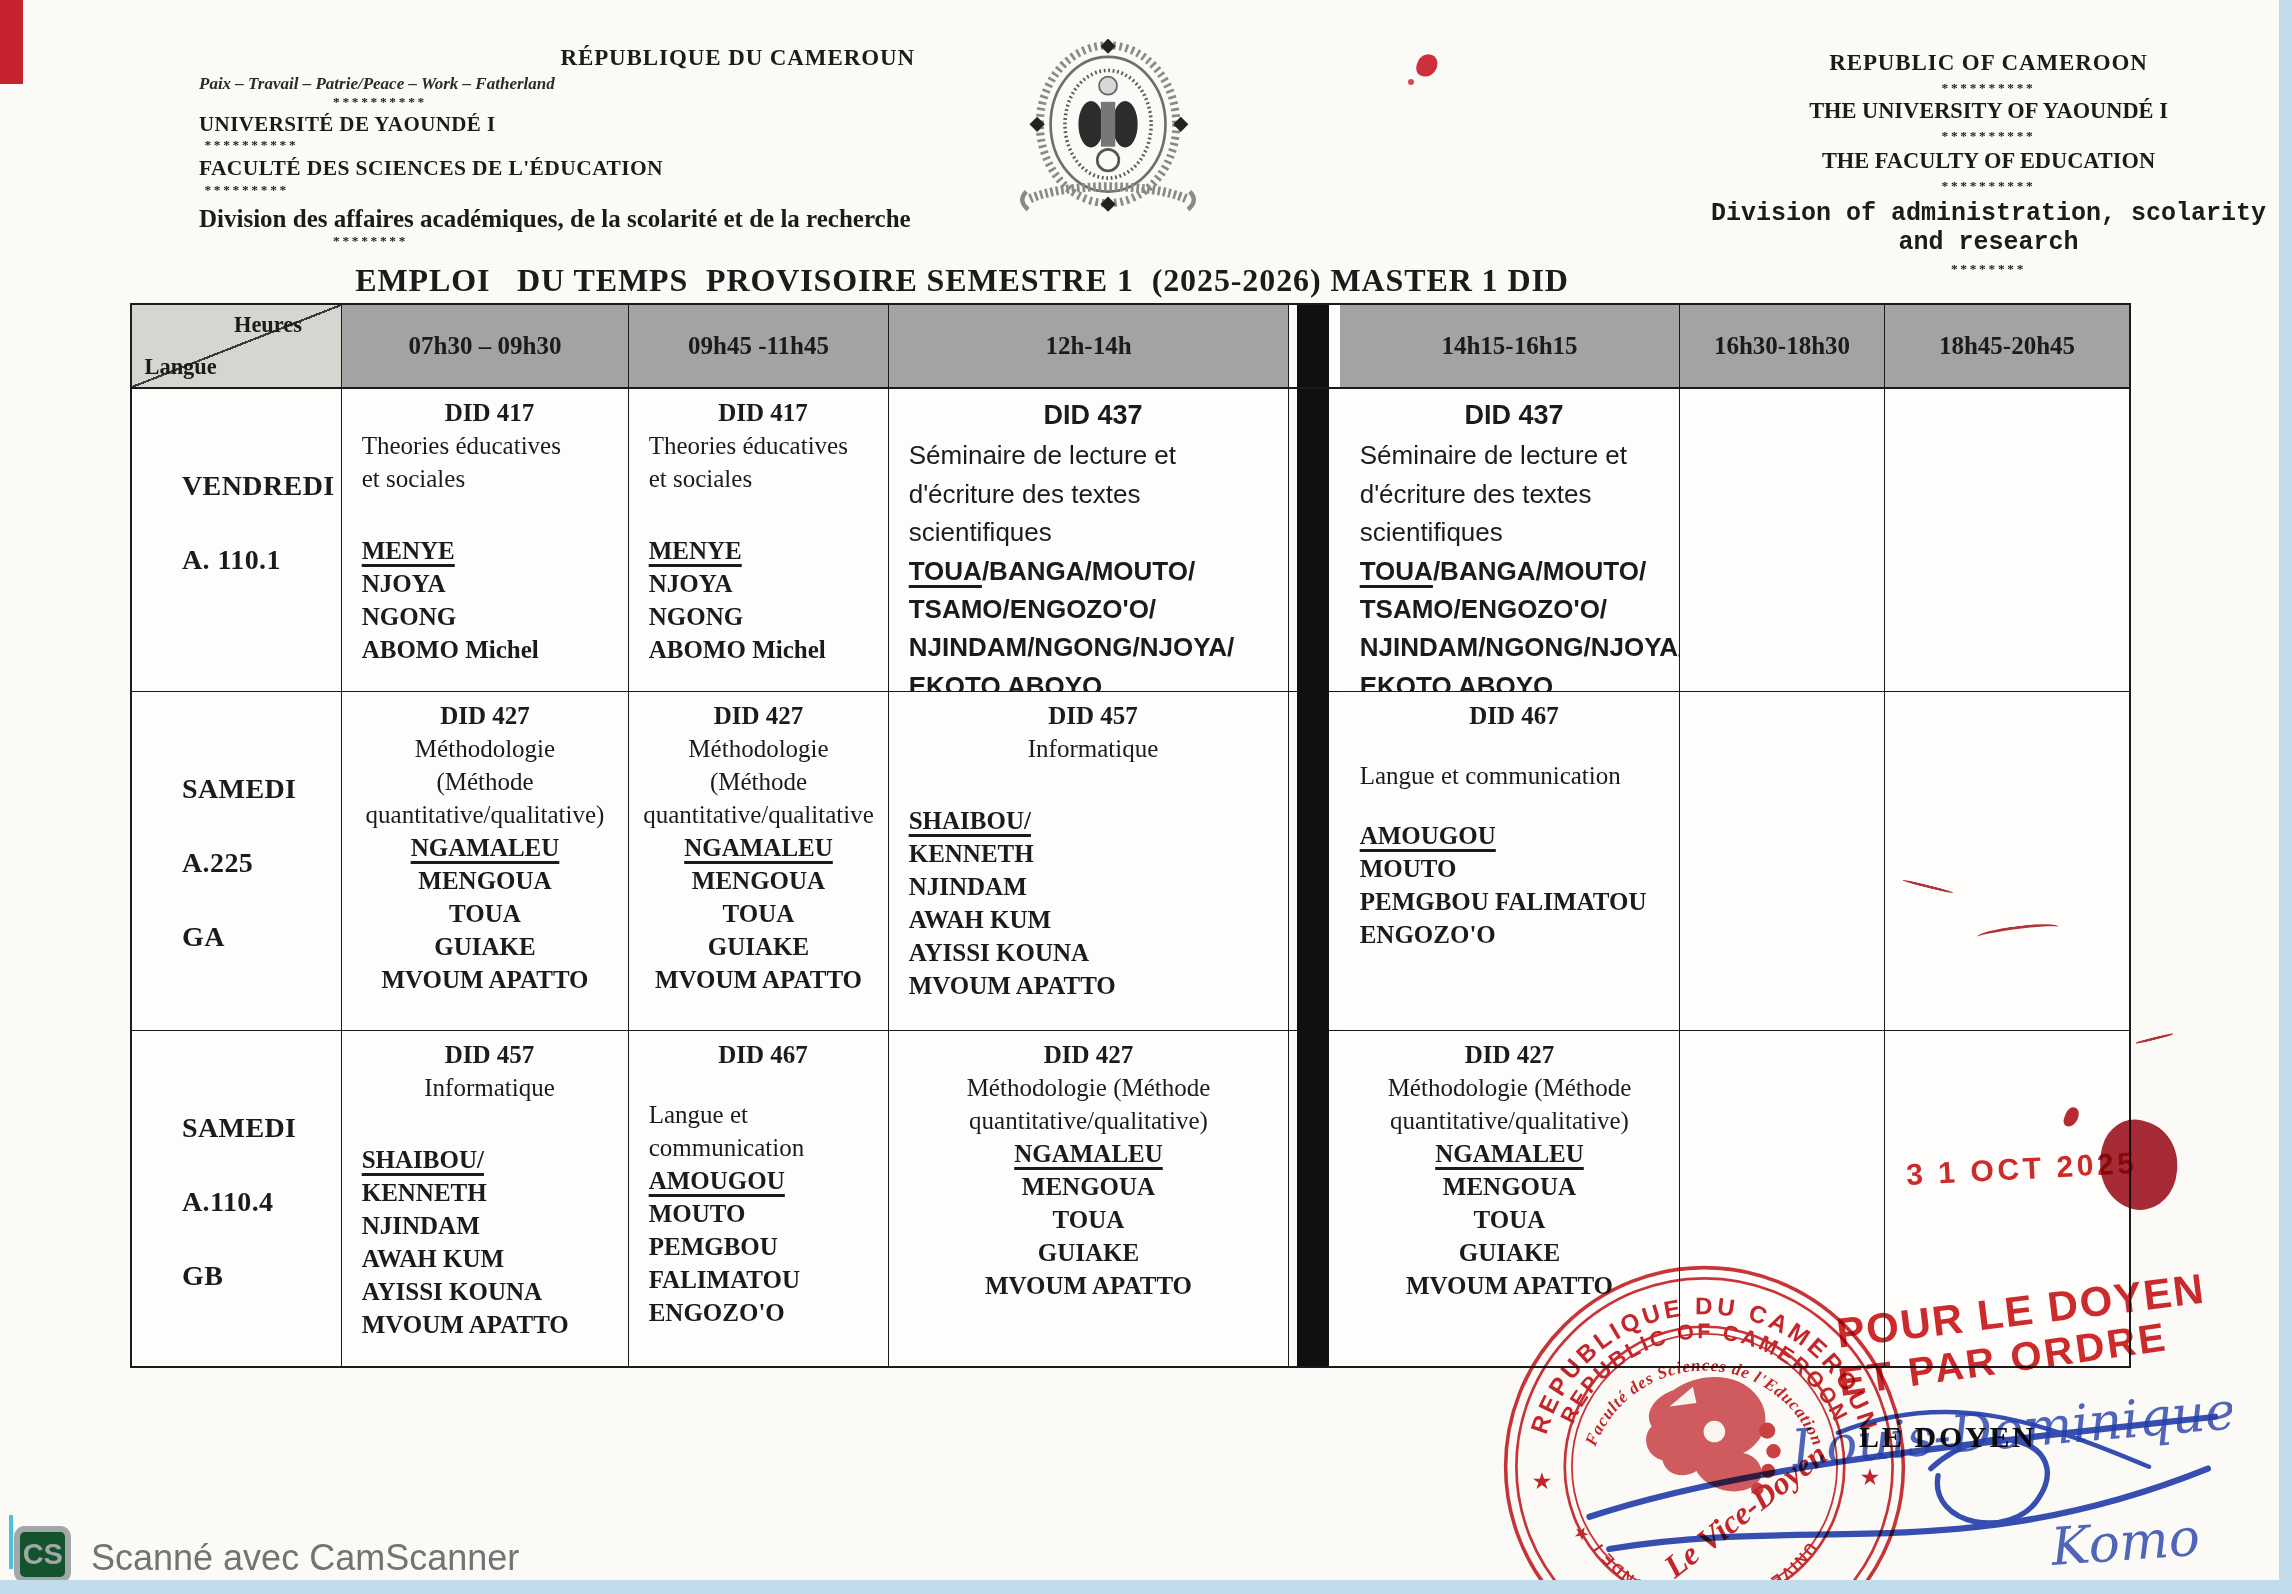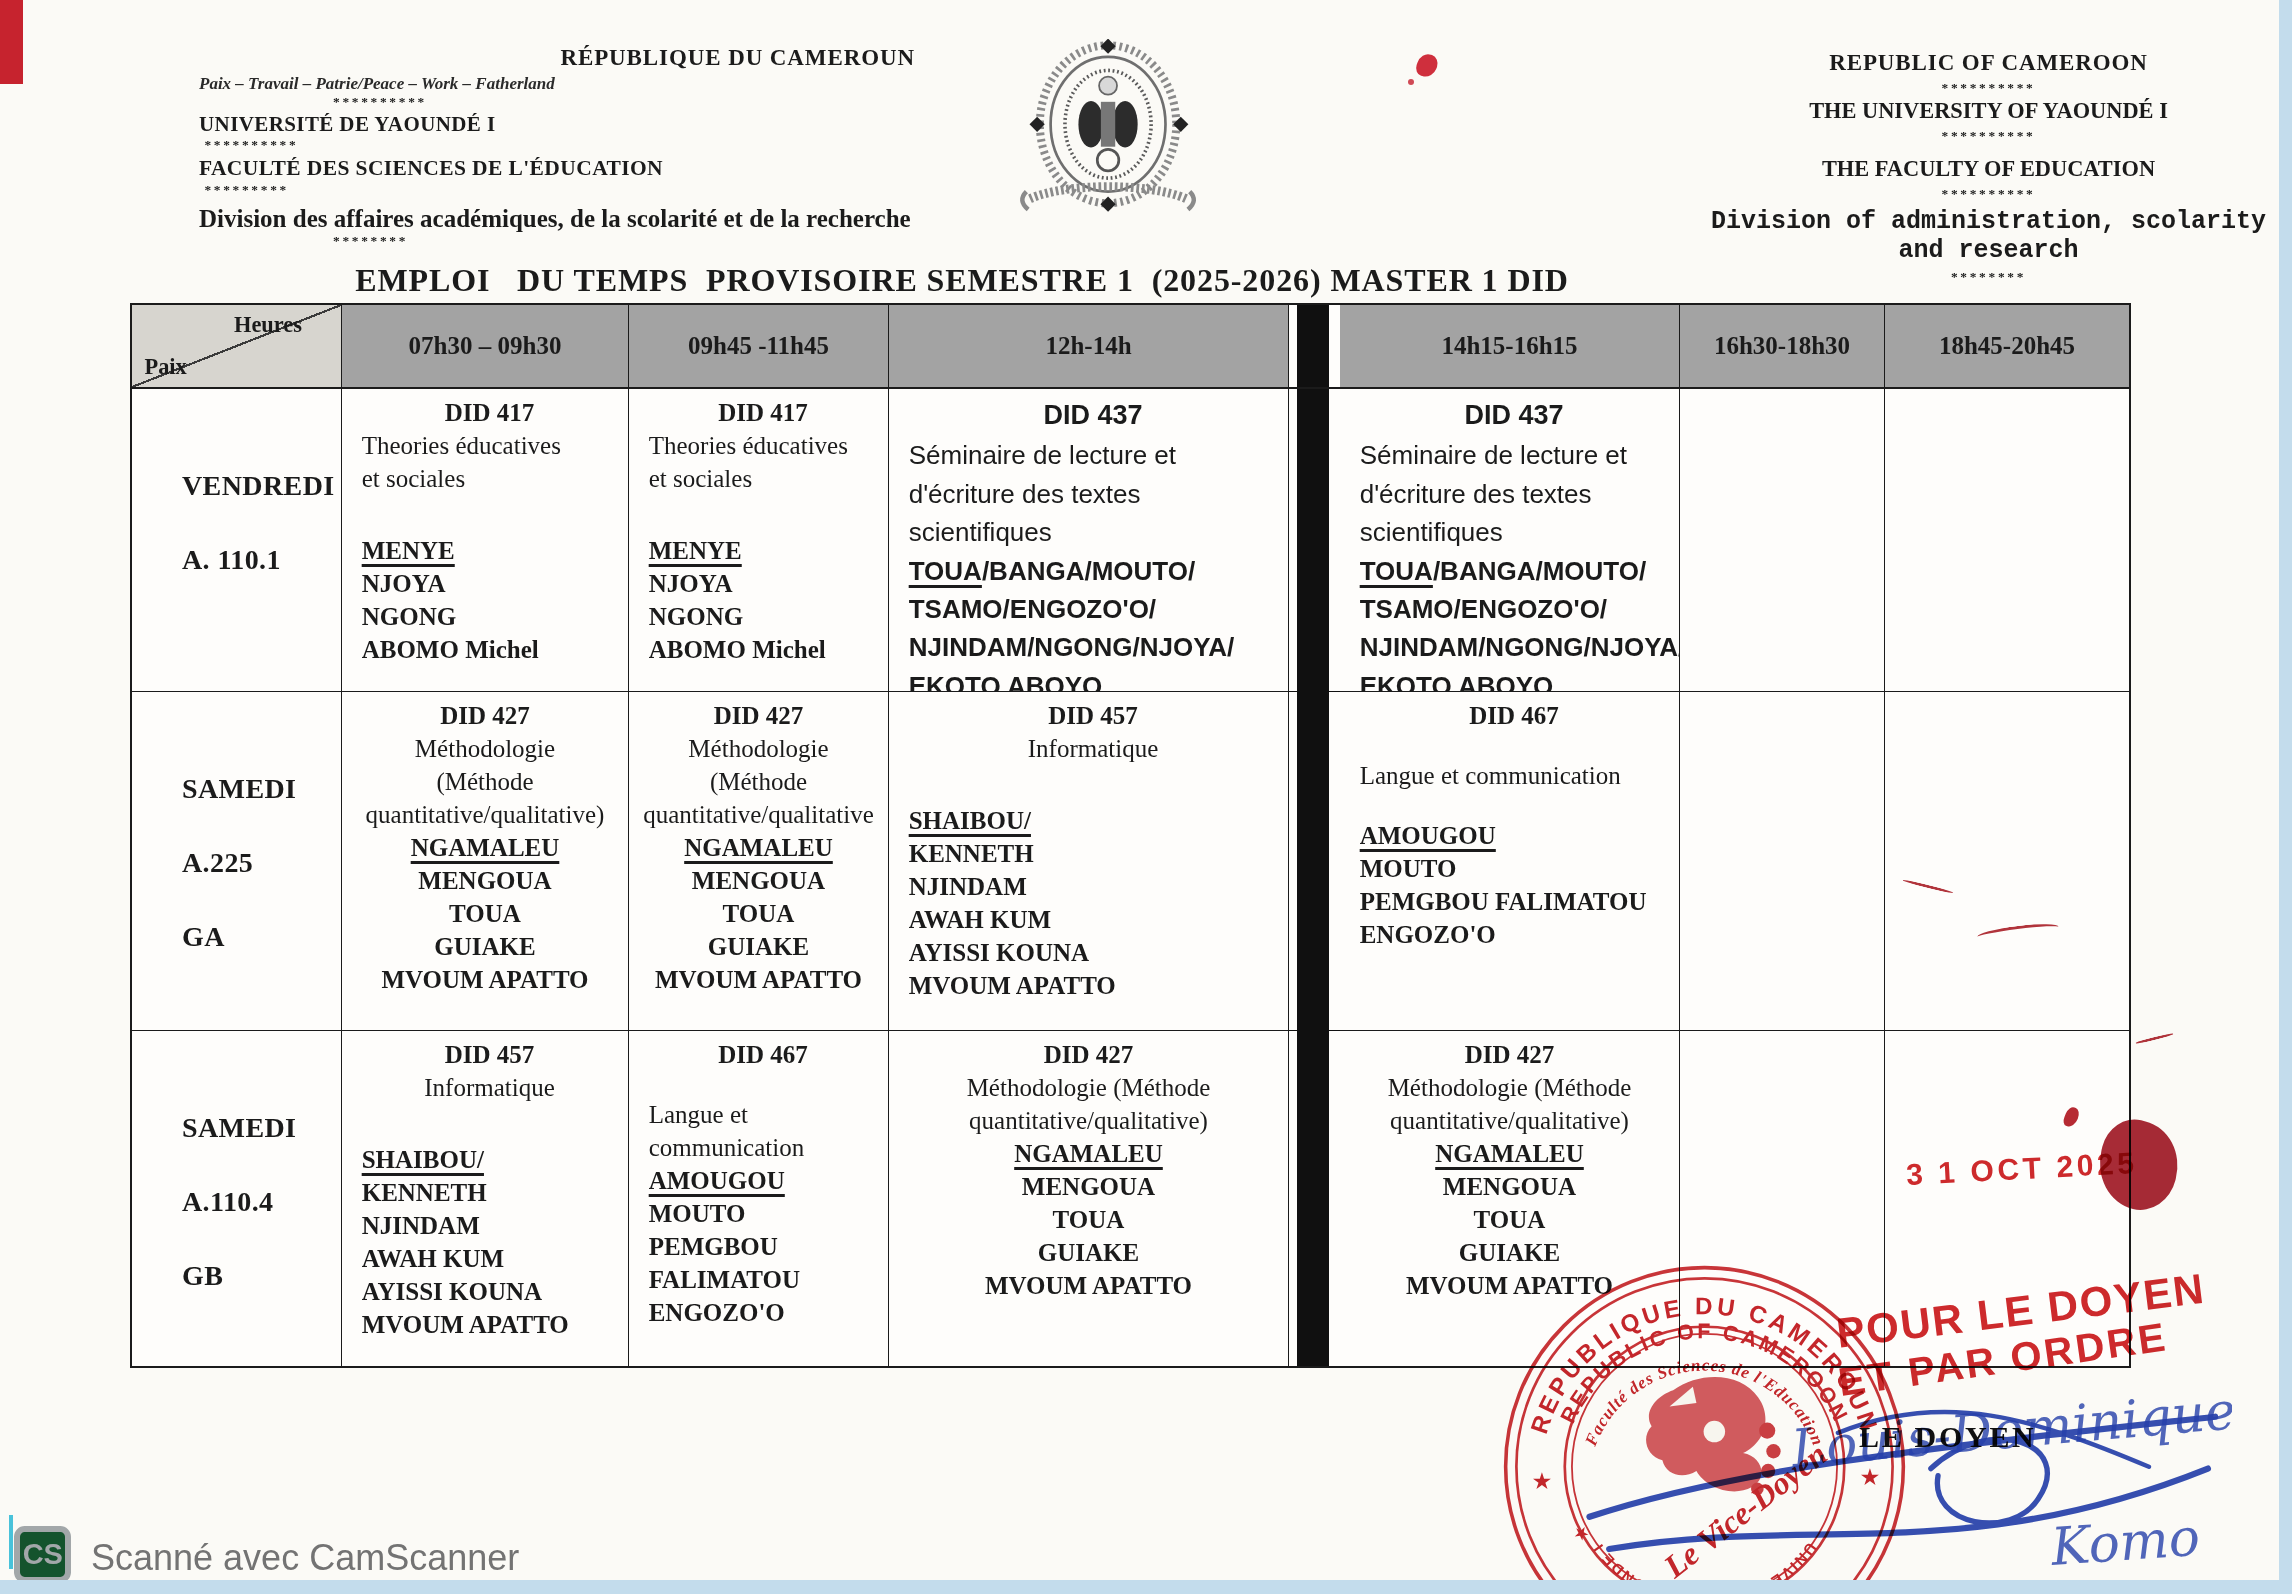--- a/index.html
+++ b/index.html
@@ -19,21 +19,21 @@
   .hdr-left .s1{margin-left:134px;}
   .hdr-left .s2,.hdr-left .s3{margin-left:5.4px;}
   .hdr-left .s4{margin-left:134px;}
   .hdr-left .university{font-size:21px;margin-top:5.4px;letter-spacing:0.4px;}
   .hdr-left .faculty{font-size:21.5px;margin-top:7.2px;letter-spacing:0.4px;}
   .hdr-left .division{font-size:25px;margin-top:10.7px;}
   .hdr-right{position:absolute;left:1684px;top:50px;width:609px;text-align:center;font-weight:700;}
   .hdr-right .country{font-size:23px;letter-spacing:0.9px;}
   .hdr-right .stars{font-size:13.4px;letter-spacing:2.7px;line-height:9px;margin:7.2px 0 5.4px 0;}
   .hdr-right .university{font-size:22.4px;}
-  .hdr-right .faculty{font-size:22.4px;margin-top:16px;}
+  .hdr-right .faculty{font-size:22.4px;margin-top:8px;}
   .hdr-right .division{font-size:25px;margin-top:9px;font-family:Liberation Mono, monospace;}
   .red-dot{position:absolute;left:1417px;top:54px;width:19.7px;height:23px;background:#cf2f3d;
            border-radius:55% 45% 60% 40%;transform:rotate(18deg);z-index:2;}
   .red-speck{position:absolute;left:1408px;top:79px;width:6.3px;height:6.3px;background:#d04a55;border-radius:50%;}
 
   .title{position:absolute;left:0;top:262px;width:1924px;text-align:center;font-size:32px;font-weight:700;
          letter-spacing:0.9px;white-space:pre;}
 
   
   .grid{position:absolute;left:130px;top:303px;display:grid;z-index:1;background:#fefdfb;
@@ -146,21 +146,21 @@
     <div class="division">Division of administration, scolarity and research</div>
     <div class="stars">********</div>
   </div>
 
   <div class="title">EMPLOI   DU TEMPS  PROVISOIRE SEMESTRE 1  (2025-2026) MASTER 1 DID</div>
 
   <div class="grid">
 
     <div class="corner">
       <span class="hours">Heures</span>
-      <span class="days">Paix</span>
+      <span class="days">Langue</span>
     </div>
     <div class="th">07h30 – 09h30</div>
     <div class="th">09h45 -11h45</div>
     <div class="th">12h-14h</div>
     <div class="gutter g-th"></div>
     <div class="th">14h15-16h15</div>
     <div class="th">16h30-18h30</div>
     <div class="th last-col">18h45-20h45</div>
 
     <div class="tcell day">VENDREDI

